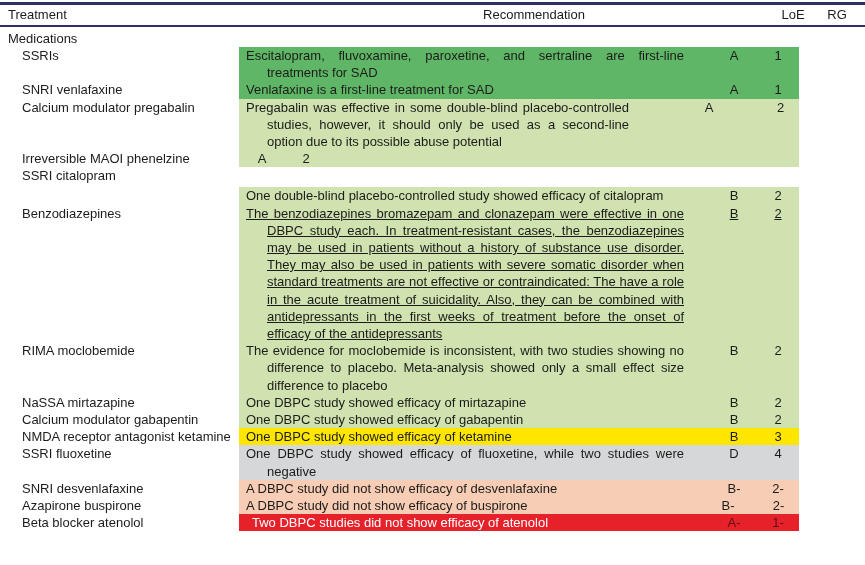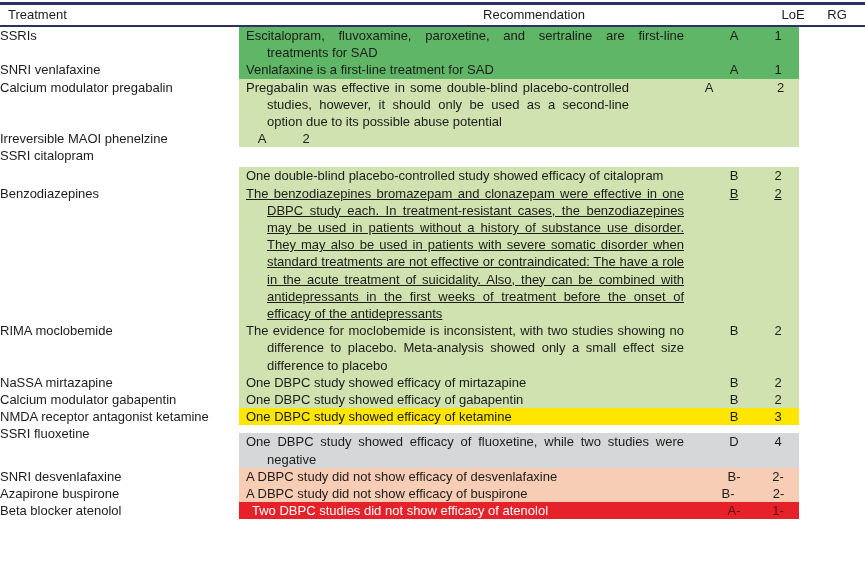--- a/index.html
+++ b/index.html
@@ -16,21 +16,21 @@
     padding-top: 2px;
   }
   .rule { height: 2.5px; width: 865px; }
   .header-row { display: flex; align-items: center; height: 20px; }
   .h-treatment { width: 298px; padding-left: 8px; }
   .h-rec { width: 472px; text-align: center; }
   .h-loe { width: 46px; text-align: center; }
   .h-rg { width: 42px; text-align: center; }
   .section-label { height: 20px; padding: 3px 0 0 8px; }
   .row { display: flex; align-items: stretch; }
-  .cell-treatment { width: 239px; padding-right: 6px; }
+  .cell-treatment { width: 239px; padding-left: 22px; padding-right: 6px; }
   .band { width: 560px; display: flex; align-items: flex-start; }
   .cell-rec { width: 472px; padding: 0 27px 0 7px; }
   .rec-inner { padding-left: 21px; text-indent: -21px; text-align: justify; }
   .cell-loe { width: 46px; text-align: center; }
   .cell-rg { width: 42px; text-align: center; }
 </style>
 </head>
 <body>
 
 <div class="page" style="color: rgb(28, 28, 26);">
@@ -39,20 +39,21 @@
 
   <div class="header-row">
     <div class="h-treatment">Treatment</div>
     <div class="h-rec">Recommendation</div>
     <div class="h-loe">LoE</div>
     <div class="h-rg">RG</div>
   </div>
 
   <div class="rule" style="background-color: rgb(45, 48, 100);"></div>
 
+  <div class="section-label">Medications</div>
 
   <div id="rows">
   <div class="row">
     <div class="cell-treatment">SSRIs</div>
     <div class="band" style="background-color: rgb(95, 182, 102);">
       <div class="cell-rec">
         <div class="rec-inner">Escitalopram, fluvoxamine, paroxetine, and sertraline are first-line treatments for SAD</div>
       </div>
       <div class="cell-loe">A</div>
       <div class="cell-rg">1</div>
@@ -150,21 +151,21 @@
       <div class="cell-rec">
         <div class="rec-inner">One DBPC study showed efficacy of ketamine</div>
       </div>
       <div class="cell-loe">B</div>
       <div class="cell-rg">3</div>
     </div>
   </div>
 
   <div class="row">
     <div class="cell-treatment">SSRI fluoxetine</div>
-    <div class="band" style="background-color: rgb(214, 215, 217); margin-top: 8px;">
+    <div class="band" style="background-color: rgb(214, 215, 217);">
       <div class="cell-rec">
         <div class="rec-inner">One DBPC study showed efficacy of fluoxetine, while two studies were negative</div>
       </div>
       <div class="cell-loe">D</div>
       <div class="cell-rg">4</div>
     </div>
   </div>
 
   <div class="row">
     <div class="cell-treatment">SNRI desvenlafaxine</div>

